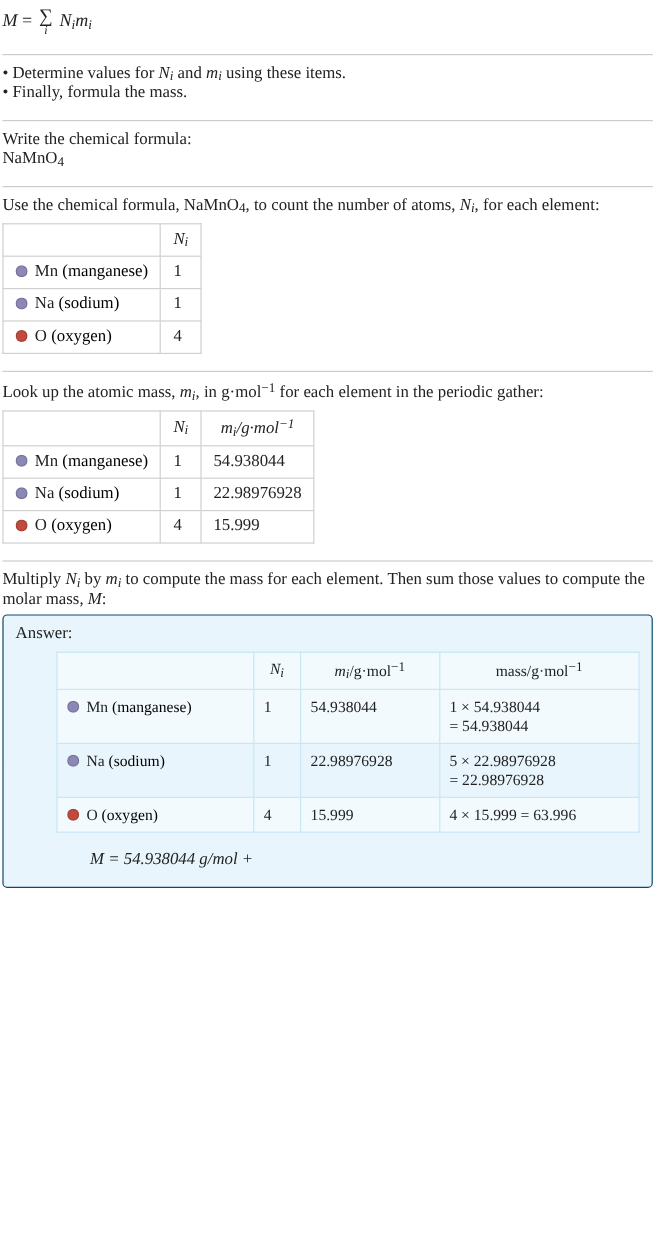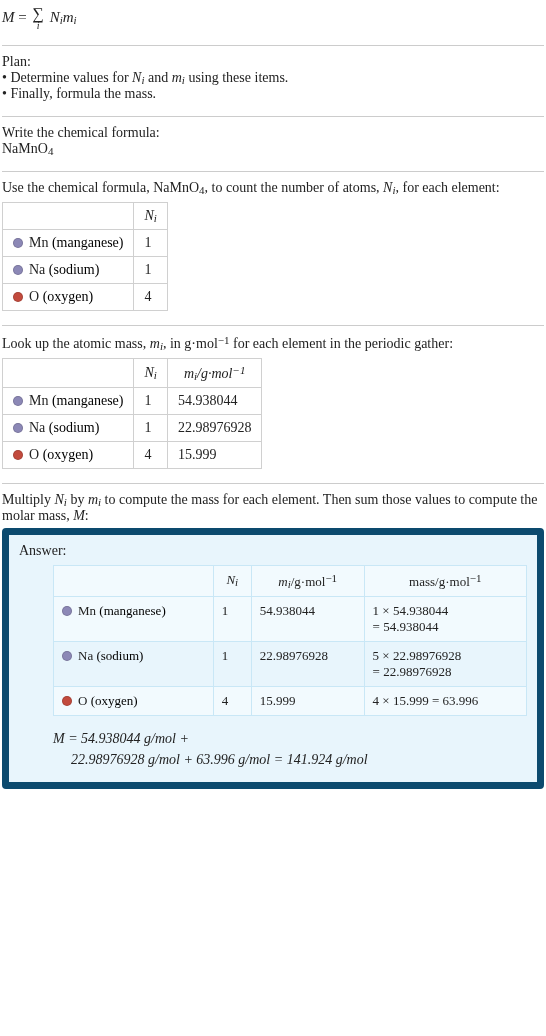--- a/index.html
+++ b/index.html
@@ -41,21 +41,21 @@
     display: inline-block;
     width: 10px; height: 10px;
     border-radius: 50%;
     margin-right: 6px;
     vertical-align: -1px;
     border: 1px solid rgba(0,0,0,0.15);
   }
   .elabel { color: #000000; }
   .answer-box {
     background: #e8f5fc;
-    border: 7px solid #0c4a6e;
+    border: 1px solid #0c4a6e;
     border-radius: 4px;
     padding: 8px 10px 12px 10px;
     margin-top: 4px;
   }
   .answer-box .label { font-size: 14px; color: #222; margin-bottom: 6px; }
   .answer-inner { padding-left: 34px; }
   table.answer {
     border-collapse: collapse;
     width: 100%;
     font-size: 13px;
@@ -66,38 +66,37 @@
     padding: 6px 8px;
     text-align: left;
     vertical-align: top;
   }
   table.answer th {
     font-weight: normal;
     text-align: center;
     background: #f2fafe;
   }
   table.answer tr.alt td { background: #f2fafe; }
-  .final { margin-top: 12px; font-style: italic; font-size: 14px; line-height: 1.5; }
+  .final { margin-top: 12px; font-style: italic; font-size: 14px; line-height: 1.5; margin-left: 28px; }
   .final .indent { padding-left: 18px; display: block; }
   .center { text-align: center; }
 </style>
 </head>
 <body>
 
 <div class="section">
   <div class="formula-line">
     <span class="ital">M</span><span> = </span><span class="sum-wrap"><span class="sum-sigma">∑</span><span class="sum-i">i</span></span>
     <span class="ital">N</span><sub class="textsub ital">i</sub><span class="ital">m</span><sub class="textsub ital">i</sub>
   </div>
 </div>
 
 <div class="hr"></div>
 
 <div class="section">
-  <div>Plan:</div>
   <div>
     <span>• Determine values for </span><span class="ital">N</span><sub class="textsub ital">i</sub><span> and </span><span class="ital">m</span><sub class="textsub ital">i</sub><span> using these items.</span>
   </div>
   <div>• Finally, formula the mass.</div>
 </div>
 
 <div class="hr"></div>
 
 <div class="section">
   <div>Write the chemical formula:</div>
@@ -200,17 +199,16 @@
           <td><span class="dot" style="background: rgb(194, 74, 61);"></span><span>O</span> <span class="elabel">(oxygen)</span></td>
           <td class="center">4</td>
           <td>15.999</td>
           <td><span>4 × 15.999 = 63.996</span></td>
         </tr>
       </tbody>
         </table>
 
       <div class="final">
         <span class="ital">M</span><span> = 54.938044 g/mol +</span>
-        <span class="indent">22.98976928 g/mol + 63.996 g/mol = 141.924 g/mol</span>
       </div>
     </div>
   </div>
 </div>
 
 </body></html>

